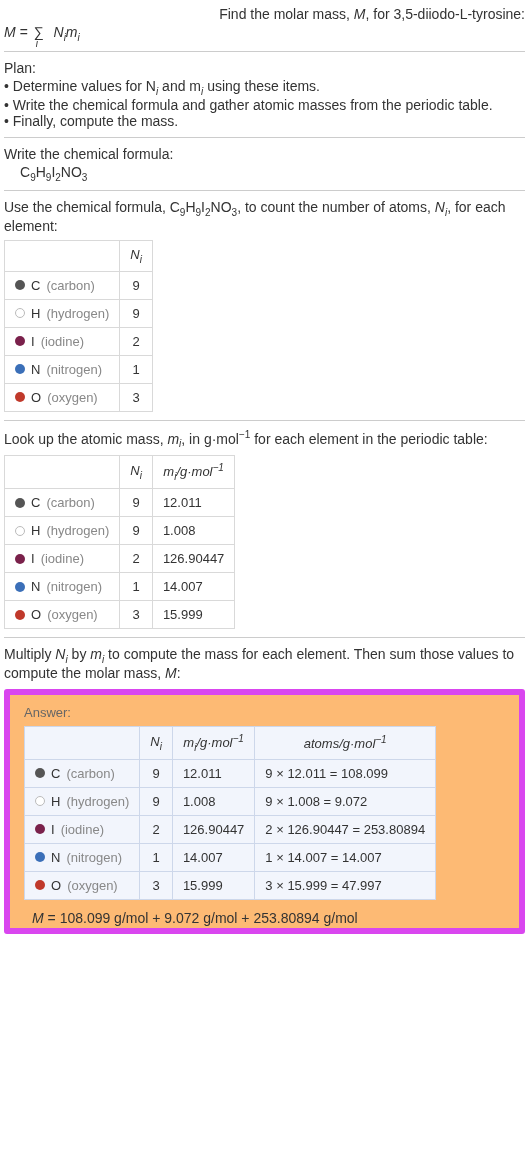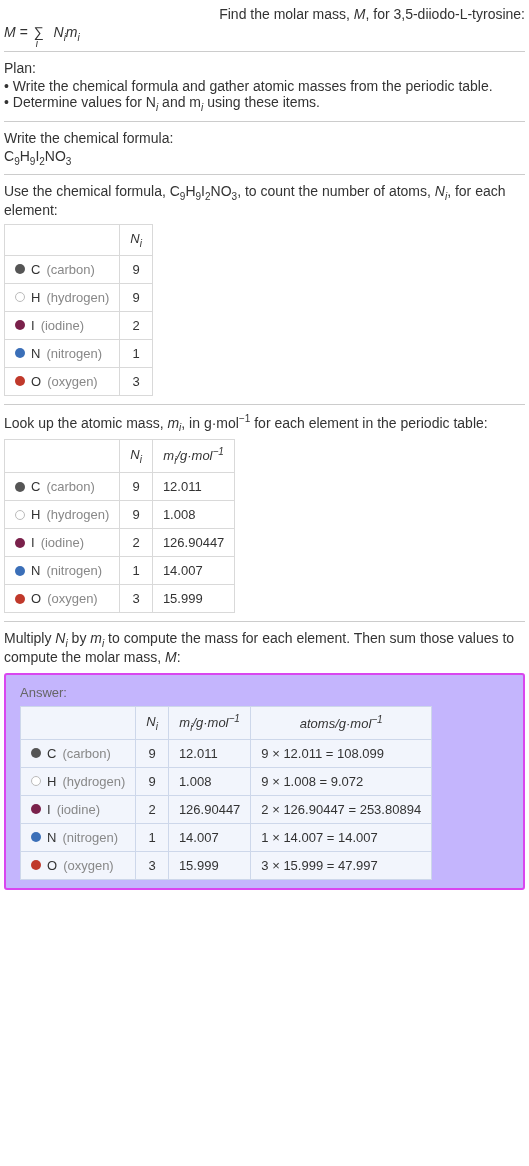--- a/index.html
+++ b/index.html
@@ -36,24 +36,24 @@
 .table .num { text-align: center; }
 .elem-cell { display: flex; align-items: center; gap: 6px; color: #888; }
 .elem-sym { color: #333; font-weight: normal; }
 .dot { width: 10px; height: 10px; border-radius: 50%; display: inline-block; flex-shrink: 0; }
 .dot-c { background: #555; }
 .dot-h { background: #fff; border: 1px solid #bbb; }
 .dot-i { background: #7a214b; }
 .dot-n { background: #3b6fb8; }
 .dot-o { background: #c0392b; }
 .answer-box {
-  border: 2px solid #d946ef;
-  background: #c4b5fd;
+  border: 6px solid #d946ef;
+  background: #fdba74;
   border-radius: 3px;
-  padding: 10px 14px 8px 14px;
+  padding: 10px 14px 2px 14px;
   margin-top: 6px;
 }
 .answer-label { color: #666; font-size: 13px; margin-bottom: 6px; }
 .answer-box .table th, .answer-box .table td { background: #f2f5fc; border-color: #cdd7ea; }
 .answer-box .table th { background: #f2f5fc; }
 .answer-tbl th { text-align: center; }
 .m-line { margin-top: 10px; font-style: italic; padding-left: 8px; }
 .m-line2 { padding-left: 24px; font-style: normal; }
 .nowrap { white-space: nowrap; margin-top: 24px; }
 </style>
@@ -66,29 +66,30 @@
   </div>
   <div class="formula-line">
     <span class="ital">M = </span><span style="display:inline-block; position:relative; width:14px; text-align:center;"><span>∑</span><span style="position:absolute; left:4px; top:14px; font-size:10px; font-style:italic;">i</span></span><span style="padding-left:4px;" class="ital"> N</span><span class="sub">i</span><span class="ital">m</span><span class="sub">i</span>
   </div>
 </div>
 <hr>
 
 <div class="section">
   <div>Plan:</div>
   <div class="plan-list">
+    <div class="plan-item"><span>• Determine values for N</span><span class="sub">i</span><span> and m</span><span class="sub">i</span><span> using these items.</span></div>
     <div class="plan-item">• Write the chemical formula and gather atomic masses from the periodic table.</div>
-    <div class="plan-item"><span>• Determine values for N</span><span class="sub">i</span><span> and m</span><span class="sub">i</span><span> using these items.</span></div>
+    <div class="plan-item">• Finally, compute the mass.</div>
   </div>
 </div>
 <hr>
 
 <div class="section">
   <div>Write the chemical formula:</div>
-  <div style="margin-top:2px;">
+  <div style="margin-top:2px;margin-left:16px;">
     <span>C</span><span class="sub" style="font-style:normal;">9</span><span>H</span><span class="sub" style="font-style:normal;">9</span><span>I</span><span class="sub" style="font-style:normal;">2</span><span>NO</span><span class="sub" style="font-style:normal;">3</span>
   </div>
 </div>
 <hr>
 
 <div class="section">
   <div>
     <span>Use the chemical formula, </span><span>C</span><span class="sub" style="font-style:normal;">9</span><span>H</span><span class="sub" style="font-style:normal;">9</span><span>I</span><span class="sub" style="font-style:normal;">2</span><span>NO</span><span class="sub" style="font-style:normal;">3</span><span>, to count the number of atoms, </span><span class="ital">N</span><span class="sub">i</span><span>, for each element:</span>
   </div>
   <table class="table">
@@ -292,13 +293,14 @@
               <span class="elem-sym">O</span>
               <span>(oxygen)</span>
             </span>
           </td>
           <td class="num">3</td>
           <td>15.999</td>
           <td class="nowrap">3 × 15.999 = 47.997</td>
         </tr>
   </tbody>
     </table>
+  <div class="m-line"><span class="ital">M</span><span style="font-style:normal;"> = 108.099 g/mol + 9.072 g/mol + 253.80894 g/mol</span></div>
 </div>
 
 </body></html>

